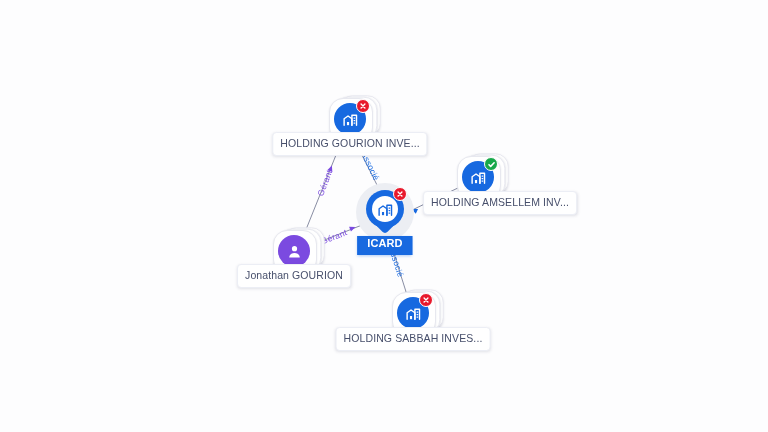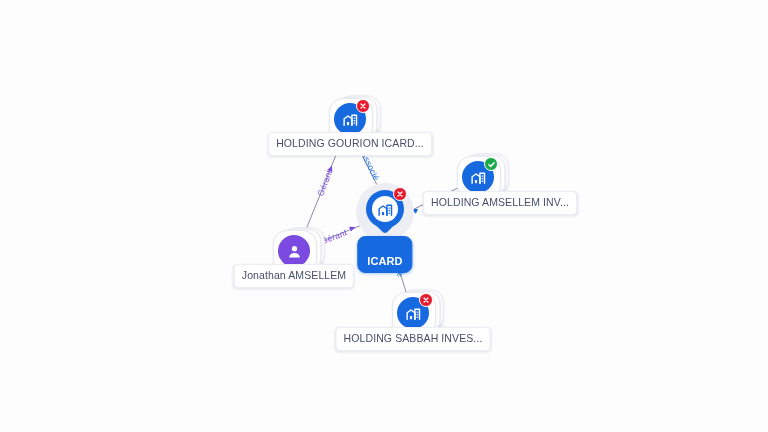--- a/index.html
+++ b/index.html
@@ -124,22 +124,22 @@
     align-items: center;
     justify-content: center;
     z-index: 2;
   }
   .label.selected {
     background: #1769e0;
     color: #ffffff;
     font-size: 11px;
     font-weight: bold;
     border: 1px solid #1769e0;
-    padding: 19px 9px 5px 9px;
-    border-radius: 8px;
+    padding: 1px 9px 5px 9px;
+    border-radius: 0;
     box-shadow: 0 1px 3px rgba(23,105,224,0.35);
   }
   
   .edge-label {
     position: absolute;
     font-size: 8.5px;
     line-height: 1;
     white-space: nowrap;
     transform-origin: 50% 50%;
     letter-spacing: .2px;
@@ -186,21 +186,21 @@
             <path d="M17 10h1M17 13.5h1M17 17h1" stroke="#ffffff" stroke-width="1.7" stroke-linecap="round"></path>
             <path d="M7 15.5h3v4.5H7z" fill="#ffffff"></path>
           </svg>
         </div>
         <div class="badge err">
           <svg width="8" height="8" viewBox="0 0 10 10">
             <path d="M2.6 2.6 L7.4 7.4 M7.4 2.6 L2.6 7.4" stroke="#fff" stroke-width="1.7" stroke-linecap="round"></path>
           </svg>
         </div>
       </div>
-      <div class="label" style="left: 350px; top: 132px;">HOLDING GOURION ICARD...</div>
+      <div class="label" style="left: 350px; top: 132px;">HOLDING GOURION INVE...</div>
       <div class="node" style="left: 478px; top: 177px;">
         <div class="stack">
           <i class="c3"></i>
           <i class="c2"></i>
           <i class="c1"></i>
         </div>
         <div class="disc company" style="background: rgb(23, 105, 224);">
           <svg width="17" height="17" viewBox="0 0 24 24" fill="none">
             <path d="M3 20V11l5.5-4L14 11v9" stroke="#ffffff" stroke-width="2" stroke-linejoin="round" stroke-linecap="round" fill="none"></path>
             <path d="M14 20V6h6.5v14" stroke="#ffffff" stroke-width="2" stroke-linejoin="round" stroke-linecap="round" fill="none"></path>
@@ -221,21 +221,21 @@
           <i class="c2"></i>
           <i class="c1"></i>
         </div>
         <div class="disc person" style="background: rgb(123, 74, 224);">
           <svg width="17" height="17" viewBox="0 0 24 24">
             <circle cx="12" cy="8" r="3.7" fill="#ffffff"></circle>
             <path d="M4.6 20.5c0-4.1 3.3-6.4 7.4-6.4s7.4 2.3 7.4 6.4z" fill="#ffffff"></path>
           </svg>
         </div>
       </div>
-      <div class="label" style="left: 294px; top: 264px;">Jonathan AMSELLEM</div>
+      <div class="label" style="left: 294px; top: 264px;">Jonathan GOURION</div>
       <div class="node" style="left: 413px; top: 313px;">
         <div class="stack">
           <i class="c3"></i>
           <i class="c2"></i>
           <i class="c1"></i>
         </div>
         <div class="disc company" style="background: rgb(23, 105, 224);">
           <svg width="17" height="17" viewBox="0 0 24 24" fill="none">
             <path d="M3 20V11l5.5-4L14 11v9" stroke="#ffffff" stroke-width="2" stroke-linejoin="round" stroke-linecap="round" fill="none"></path>
             <path d="M14 20V6h6.5v14" stroke="#ffffff" stroke-width="2" stroke-linejoin="round" stroke-linecap="round" fill="none"></path>

